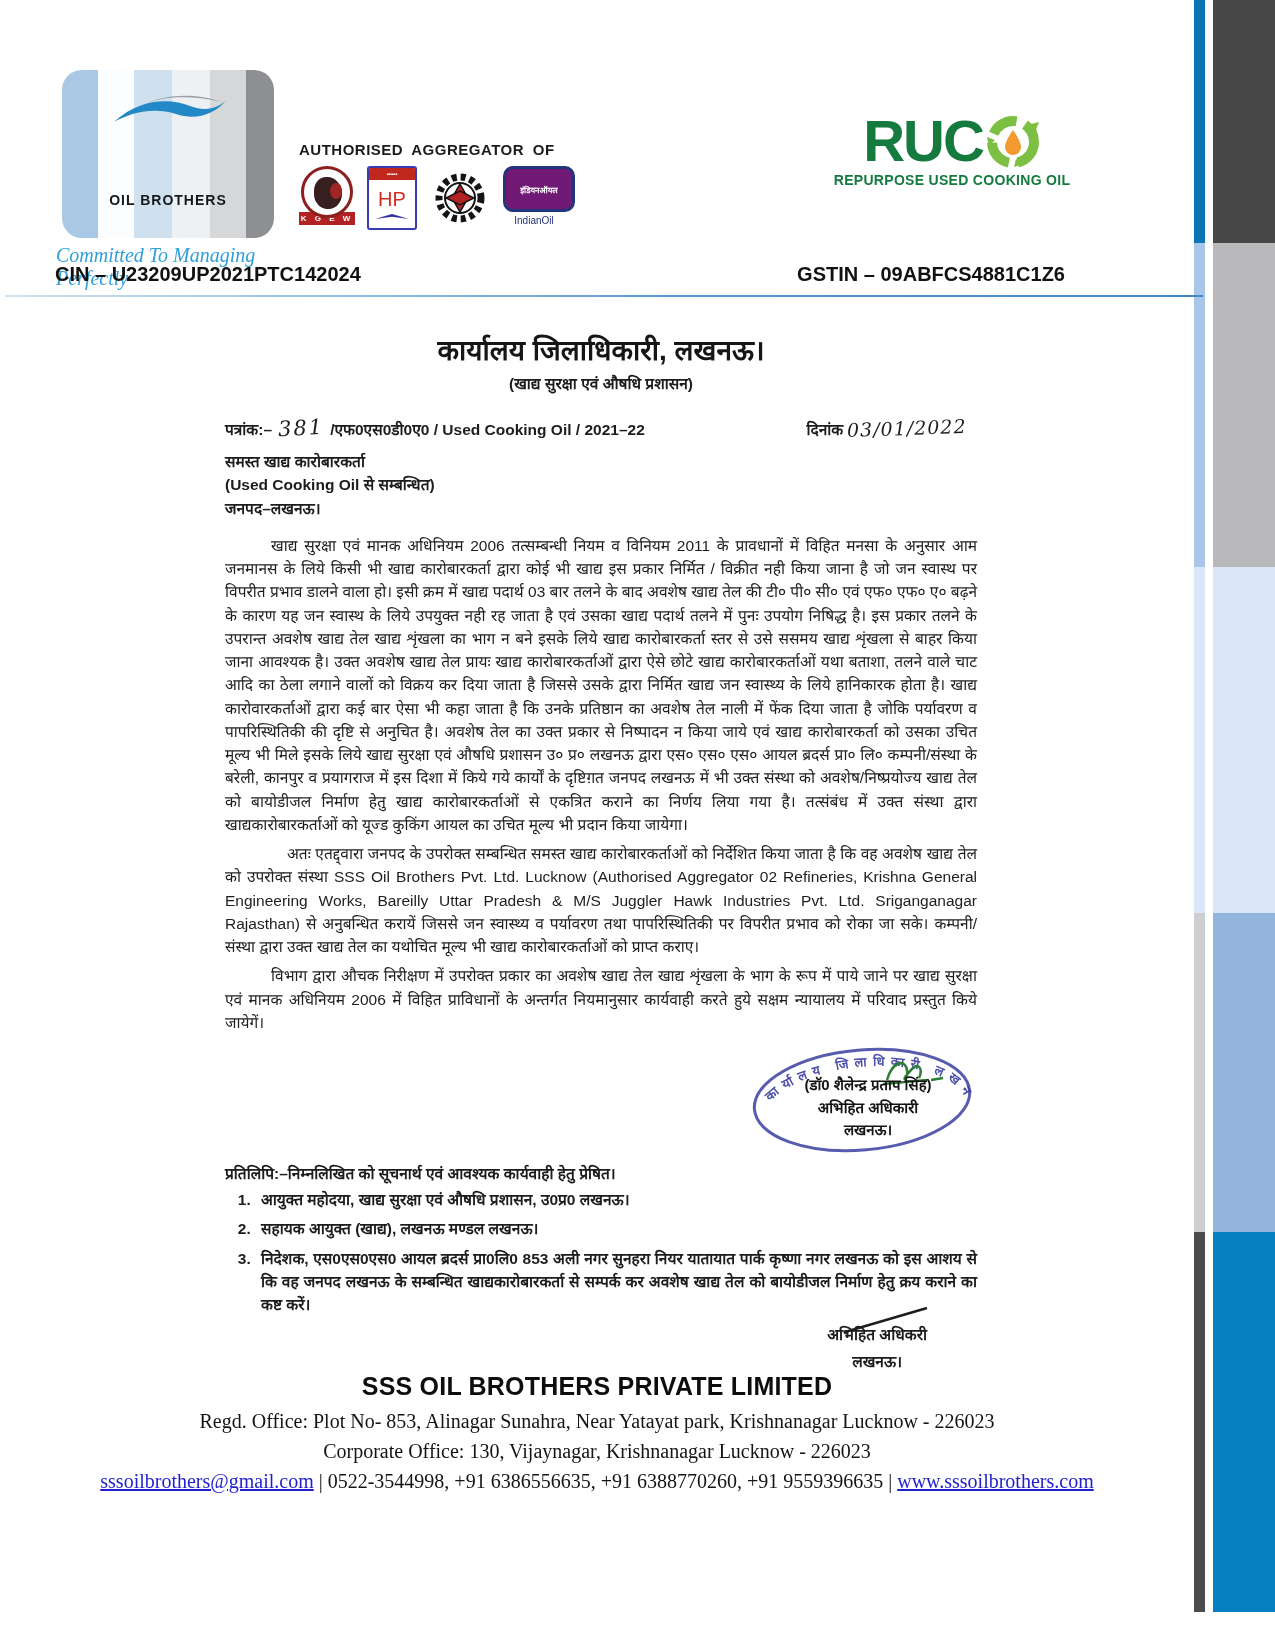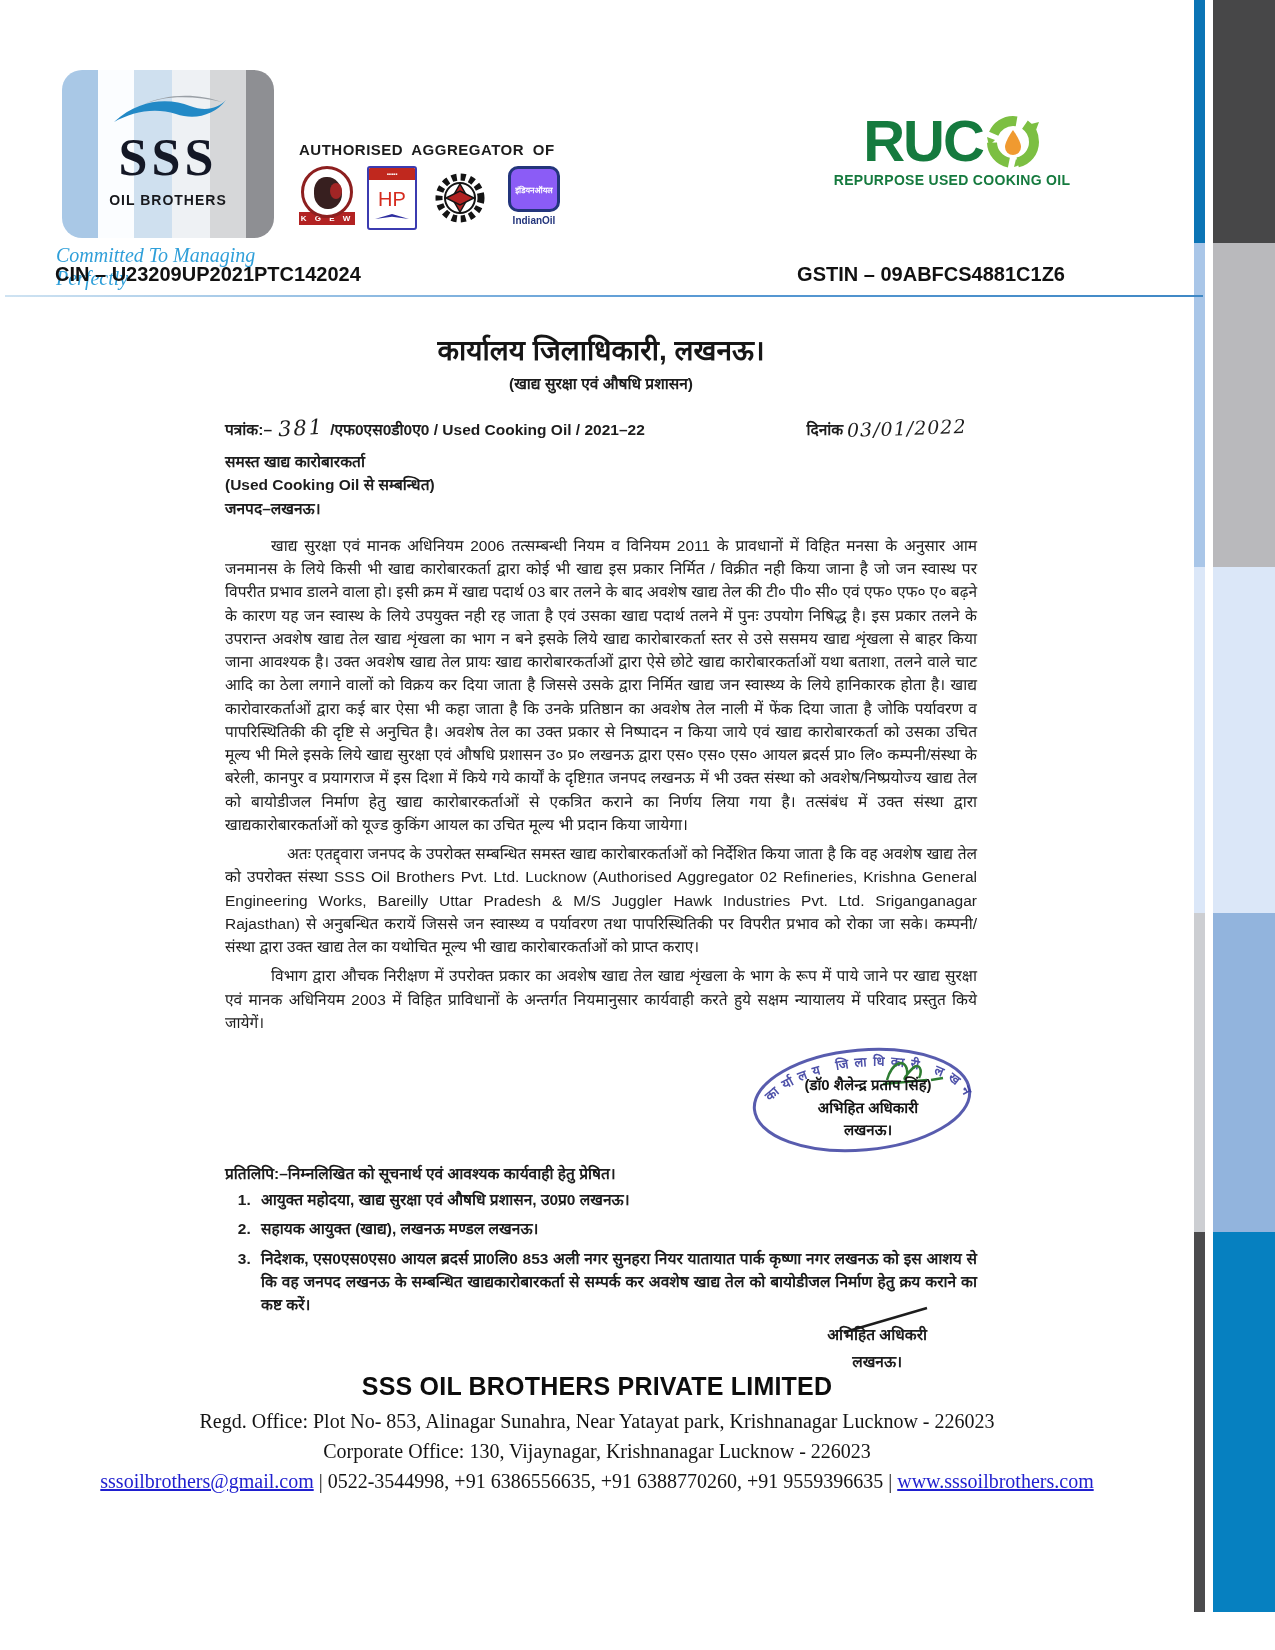--- a/index.html
+++ b/index.html
@@ -40,24 +40,24 @@
   .kgew-blob2 { position:absolute; left:26px; top:14px; width:12px; height:16px; background:#a12525; border-radius:50%; }
   .kgew-band { margin-top:-6px; background:#b22222; color:#fff; font-size:8px; font-weight:bold;
     text-align:center; letter-spacing:3px; padding:2px 0; }
   .hp { width:50px; height:64px; border:2px solid #3b3bb0; background:#fff; border-radius:3px; overflow:hidden; text-align:center; }
   .hp-band { background:#c0281e; height:12px; display:flex; align-items:center; justify-content:center; }
   .hp-band span { color:#fff; font-size:6px; }
   .hp-mark { font-size:20px; font-weight:normal; color:#d52b1e; margin-top:8px; }
   .hp-wing { width:34px; height:5px; margin:3px auto 0; background:#2e2ea0; clip-path:polygon(0 100%,50% 0,100% 100%,50% 55%); }
   .gear { width:62px; height:64px; display:flex; align-items:center; justify-content:center; }
   .ioc { width:62px; height:66px; text-align:center; }
-  .ioc-badge { width:52px; height:46px; margin:0 auto; background:#8b5cf6; border:3px solid #23357c;
+  .ioc-badge { width:72px; height:46px; margin:0 auto; background:#701a75; border:3px solid #23357c;
     border-radius:10px; display:flex; align-items:center; justify-content:center; }
   .ioc-badge span { color:#fff; font-size:8px; font-weight:bold; }
-  .ioc-name { font-size:10px; font-weight:bold; color:#23357c; margin-top:3px;text-align:center; }
+  .ioc-name { font-size:10px; font-weight:normal; color:#23357c; margin-top:3px;text-align:center; }
 
   
   .ruco-wrap { left:812px; top:112px; width:280px; text-align:center; }
   .ruco-name { display:flex; align-items:center; justify-content:center; gap:2px; }
   .ruco-letters { font-size:58px; font-weight:bold; color:#157a3e; letter-spacing:-2px; line-height:1; }
   .ruco-sub { margin-top:2px; font-size:14px; font-weight:bold; color:#157a3e; letter-spacing:0.3px; }
   .ruco-pill { margin-top:10px; border:2px solid #9a9a9a; border-radius:12px; padding:5px 8px;
     font-size:10.5px; color:#3a3a3a; background:#fff; box-shadow:0 1px 2px rgba(0,0,0,0.25); }
 
   
@@ -112,21 +112,20 @@
   <div class="bar-seg" style="top:567px;height:346px;background:#dbe7f8"></div>
   <div class="bar-seg" style="top:913px;height:319px;background:#92b4dd"></div>
   <div class="bar-seg" style="top:1232px;height:380px;background:#0680c0"></div>
 </div>
 
 <div class="abs sss-box">
   <svg class="sss-swoosh" width="120" height="40" viewBox="0 0 120 40">
     <path d="M4 30 C 30 6, 60 6, 80 14 C 96 20, 108 16, 116 8 C 104 24, 84 28, 66 22 C 44 15, 22 20, 4 30 Z" fill="#2289c6"></path>
     <path d="M30 14 C 55 2, 85 4, 112 10 C 90 2, 58 0, 30 14 Z" fill="#9aa0a6"></path>
   </svg>
-  <div class="sss-name">SSS</div>
   <div class="sss-sub">OIL BROTHERS</div>
 </div>
 <div class="abs sss-tagline">Committed To Managing Perfectly</div>
 
 <div class="abs agg-title">AUTHORISED AGGREGATOR OF</div>
 <div class="abs agg-row">
   <div class="plogo kgew">
     <div class="kgew-seal">
         <div class="kgew-blob"></div>
         <div class="kgew-blob2"></div>
@@ -189,21 +188,21 @@
   </div>
 
   <div class="lt-addr">
     <div>समस्त खाद्य कारोबारकर्ता</div>
     <div>(Used Cooking Oil से सम्बन्धित)</div>
     <div>जनपद–लखनऊ।</div>
   </div>
 
   <p class="lt-para ind1">खाद्य सुरक्षा एवं मानक अधिनियम 2006 तत्सम्बन्धी नियम व विनियम 2011 के प्रावधानों में विहित मनसा के अनुसार आम जनमानस के लिये किसी भी खाद्य कारोबारकर्ता द्वारा कोई भी खाद्य इस प्रकार निर्मित / विक्रीत नही किया जाना है जो जन स्वास्थ पर विपरीत प्रभाव डालने वाला हो। इसी क्रम में खाद्य पदार्थ 03 बार तलने के बाद अवशेष खाद्य तेल की टी० पी० सी० एवं एफ० एफ० ए० बढ़ने के कारण यह जन स्वास्थ के लिये उपयुक्त नही रह जाता है एवं उसका खाद्य पदार्थ तलने में पुनः उपयोग निषिद्ध है। इस प्रकार तलने के उपरान्त अवशेष खाद्य तेल खाद्य शृंखला का भाग न बने इसके लिये खाद्य कारोबारकर्ता स्तर से उसे ससमय खाद्य शृंखला से बाहर किया जाना आवश्यक है। उक्त अवशेष खाद्य तेल प्रायः खाद्य कारोबारकर्ताओं द्वारा ऐसे छोटे खाद्य कारोबारकर्ताओं यथा बताशा, तलने वाले चाट आदि का ठेला लगाने वालों को विक्रय कर दिया जाता है  जिससे उसके द्वारा निर्मित खाद्य जन स्वास्थ्य के लिये हानिकारक होता है। खाद्य कारोवारकर्ताओं द्वारा कई बार ऐसा भी कहा जाता है कि उनके प्रतिष्ठान का अवशेष तेल नाली में फेंक दिया जाता है जोकि पर्यावरण व पापरिस्थितिकी की दृष्टि से अनुचित है। अवशेष तेल का उक्त प्रकार से निष्पादन न किया जाये एवं खाद्य कारोबारकर्ता को उसका उचित मूल्य भी मिले इसके लिये खाद्य सुरक्षा एवं औषधि प्रशासन उ० प्र० लखनऊ द्वारा एस० एस० एस० आयल ब्रदर्स प्रा० लि० कम्पनी/संस्था के बरेली, कानपुर व प्रयागराज में इस दिशा में किये गये कार्यों के दृष्टिग़त जनपद लखनऊ में भी उक्त संस्था को अवशेष/निष्प्रयोज्य खाद्य तेल को बायोडीजल निर्माण हेतु खाद्य कारोबारकर्ताओं से एकत्रित कराने का निर्णय लिया गया है। तत्संबंध में उक्त संस्था द्वारा खाद्यकारोबारकर्ताओं को यूज्ड कुकिंग आयल का उचित मूल्य भी प्रदान किया जायेगा।</p>
   <p class="lt-para ind2" style="margin-top:6px;">अतः एतद्द्वारा जनपद के उपरोक्त सम्बन्धित समस्त खाद्य कारोबारकर्ताओं को निर्देशित  किया जाता है कि वह अवशेष खाद्य तेल को उपरोक्त संस्था SSS Oil Brothers Pvt. Ltd. Lucknow (Authorised Aggregator 02 Refineries, Krishna General Engineering Works, Bareilly Uttar Pradesh &amp; M/S Juggler Hawk Industries Pvt. Ltd. Sriganganagar Rajasthan) से अनुबन्धित करायें जिससे जन स्वास्थ्य व पर्यावरण तथा पापरिस्थितिकी पर विपरीत प्रभाव को रोका जा सके। कम्पनी/संस्था द्वारा उक्त खाद्य तेल का यथोचित मूल्य भी खाद्य कारोबारकर्ताओं को प्राप्त कराए।</p>
-  <p class="lt-para ind1" style="margin-top:6px;">विभाग द्वारा औचक निरीक्षण में उपरोक्त प्रकार का अवशेष खाद्य तेल खाद्य शृंखला के भाग के रूप में पाये जाने पर खाद्य सुरक्षा एवं मानक अधिनियम 2003 में विहित प्राविधानों के अन्तर्गत नियमानुसार कार्यवाही करते हुये सक्षम न्यायालय में परिवाद प्रस्तुत किये जायेगें।</p>
+  <p class="lt-para ind1" style="margin-top:6px;">विभाग द्वारा औचक निरीक्षण में उपरोक्त प्रकार का अवशेष खाद्य तेल खाद्य शृंखला के भाग के रूप में पाये जाने पर खाद्य सुरक्षा एवं मानक अधिनियम 2006 में विहित प्राविधानों के अन्तर्गत नियमानुसार कार्यवाही करते हुये सक्षम न्यायालय में परिवाद प्रस्तुत किये जायेगें।</p>
 
   <div class="stamp-block">
     <svg class="stamp" viewBox="0 0 250 120">
       <g transform="rotate(-5 125 60)">
         <ellipse cx="125" cy="60" rx="108" ry="50" fill="none" stroke="#3b3fa0" stroke-width="3" opacity="0.85"></ellipse>
         <path id="stampPath" d="M 25 70 A 102 46 0 0 1 227 64" fill="none"></path>
         <text font-size="13" fill="#3b3fa0" font-weight="bold" letter-spacing="6" opacity="0.9">
           <textPath href="#stampPath" startOffset="8%">कार्यालय जिलाधिकारी लखनऊ</textPath>
         </text>
       </g>

